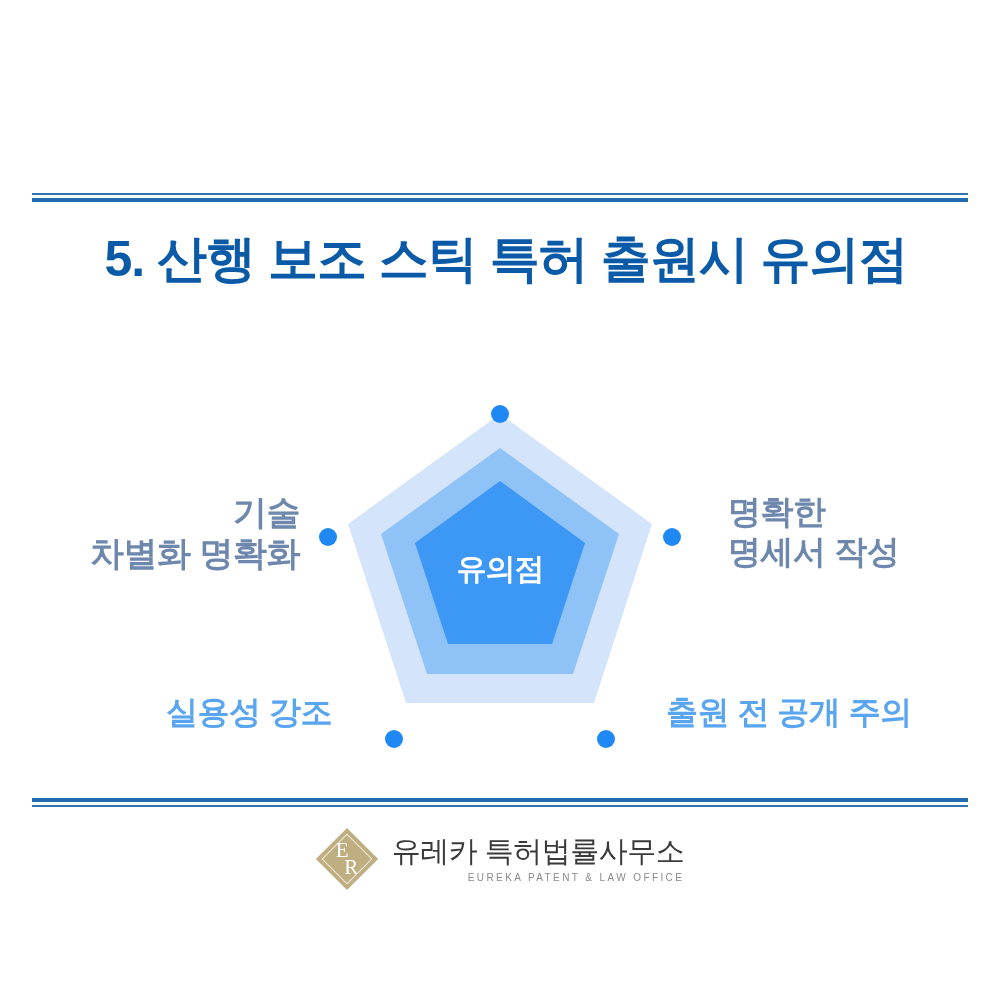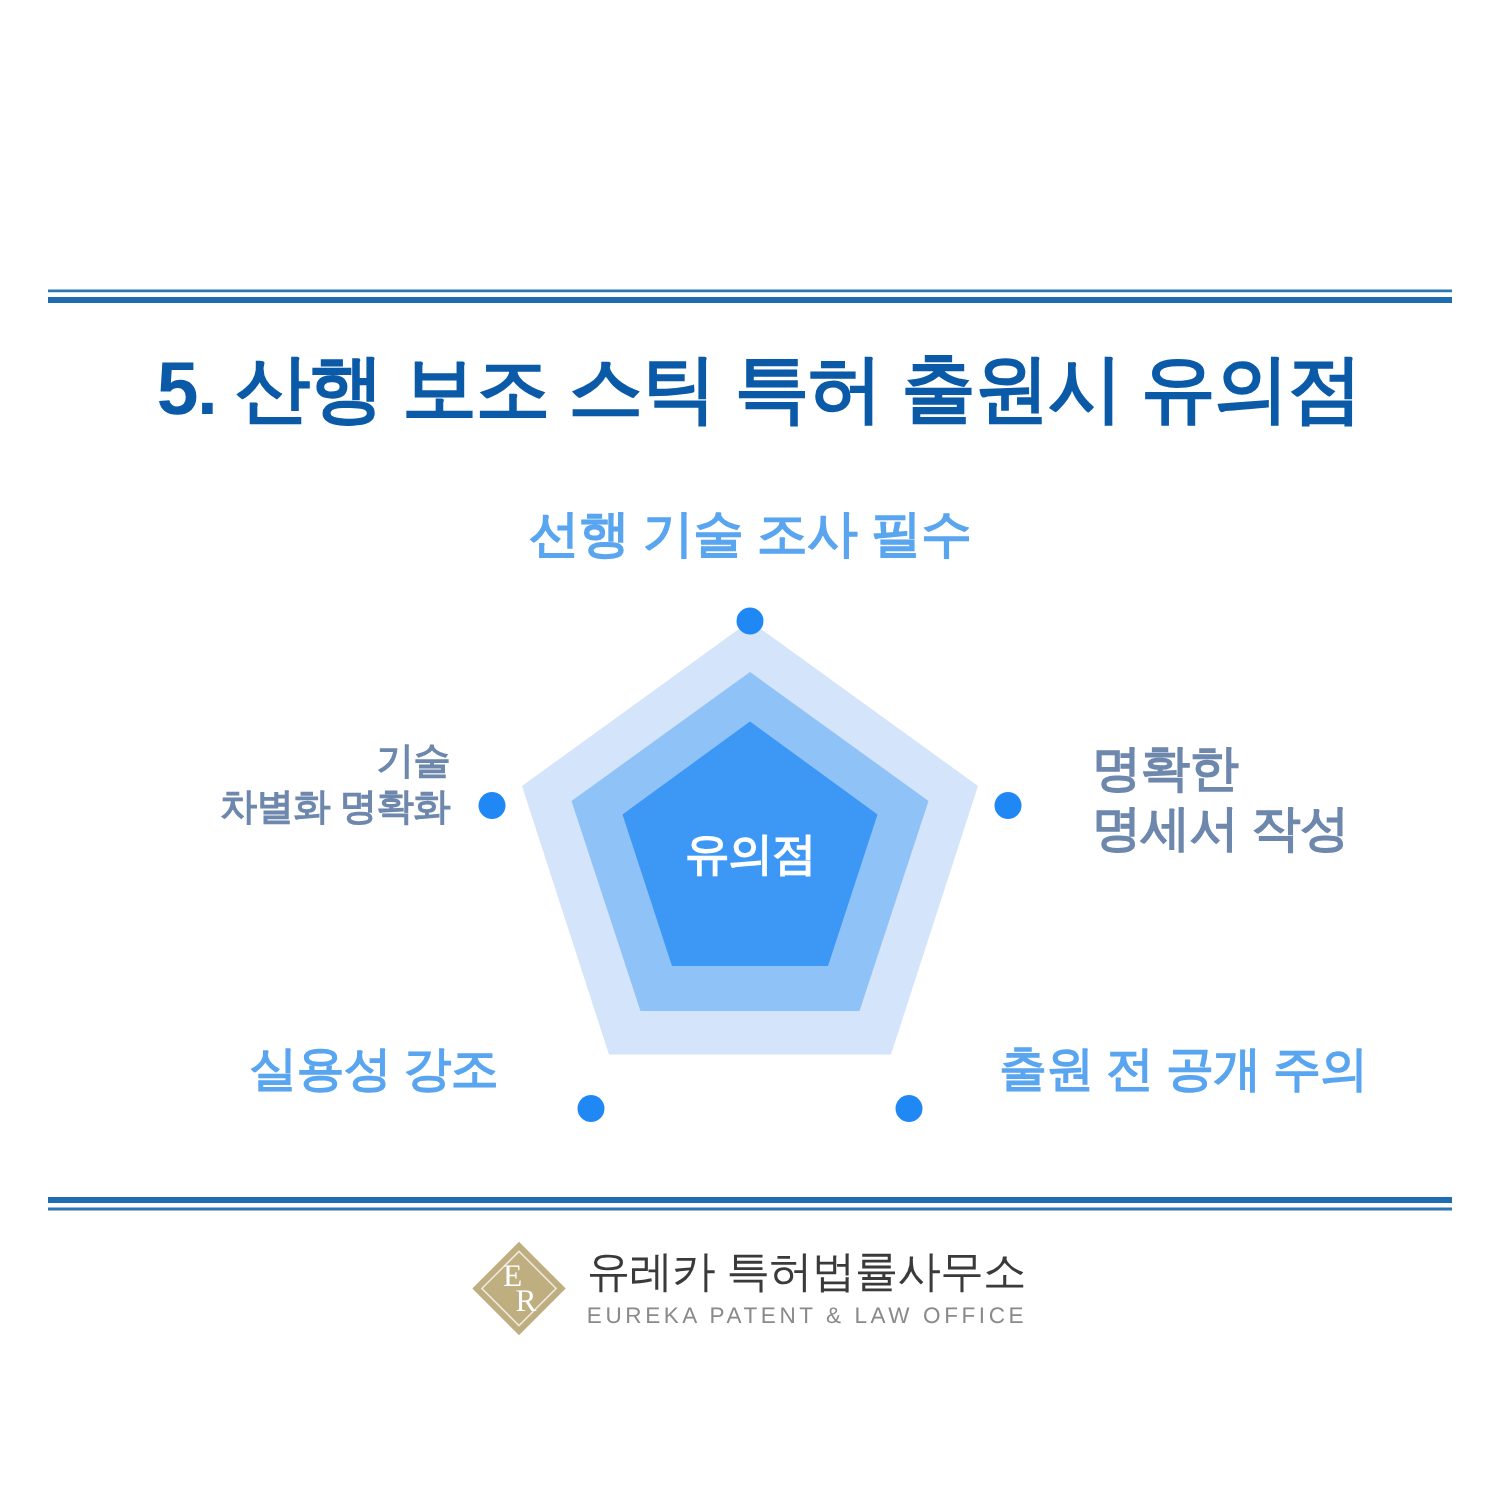--- a/index.html
+++ b/index.html
@@ -99,21 +99,21 @@
 
   #label-top {
     left: 0; top: 336px; width: 1000px;
     text-align: center;
     font-size: 34px;
     letter-spacing: -0.5px;
   }
   #label-left {
     left: 20px; top: 492px; width: 280px;
     text-align: right;
-    font-size: 25px;
+    font-size: 34px;
     letter-spacing: -0.5px;
   }
   #label-right {
     left: 700px; top: 492px; width: 290px;
     text-align: left;
     font-size: 33px;
     letter-spacing: -0.5px;
     margin-left: 28px;
   }
   #label-bottom-left {
@@ -176,30 +176,30 @@
     font-size: 21px;
     line-height: 0.82;
     letter-spacing: 0;
   }
   .logo-monogram .m-e { margin-right: 9px; }
   .logo-monogram .m-r { margin-left: 9px; }
 
   .logo-text {
     display: flex;
     flex-direction: column;
-    align-items: flex-start;
+    align-items: flex-end;
   }
   .logo-name-ko {
     font-size: 29px;
     color: #3A3A3A;
     letter-spacing: -0.5px;
     line-height: 1.15;
   }
   .logo-name-en {
-    font-size: 15px;
+    font-size: 10px;
     color: #8A8A8A;
     letter-spacing: 2.4px;
     margin-top: 3px;
   }
 </style>
 </head>
 <body>
 
 <div class="slide">
 
@@ -218,21 +218,20 @@
       <polygon fill="#3D97F5" points="500,181 585,243 552,344 448,344 415,243"></polygon>
       <circle cx="500" cy="114" r="9" fill="#2088F5"></circle>
       <circle cx="672" cy="237" r="9" fill="#2088F5"></circle>
       <circle cx="606" cy="439" r="9" fill="#2088F5"></circle>
       <circle cx="394" cy="439" r="9" fill="#2088F5"></circle>
       <circle cx="328" cy="237" r="9" fill="#2088F5"></circle>
     </svg>
     <div class="center-label">유의점</div>
   </div>
 
-  <div class="node-label node-accent" id="label-top">선행 기술 조사 필수</div>
   <div class="node-label node-muted" id="label-right">명확한
 명세서 작성</div>
   <div class="node-label node-accent" id="label-bottom-left">실용성 강조</div>
   <div class="node-label node-accent" id="label-bottom-right">출원 전 공개 주의</div>
   <div class="node-label node-muted" id="label-left">기술
 차별화 명확화</div>
 
   <div class="divider" id="divider-bottom">
     <div class="rule-thick"></div>
     <div class="rule-gap"></div>

